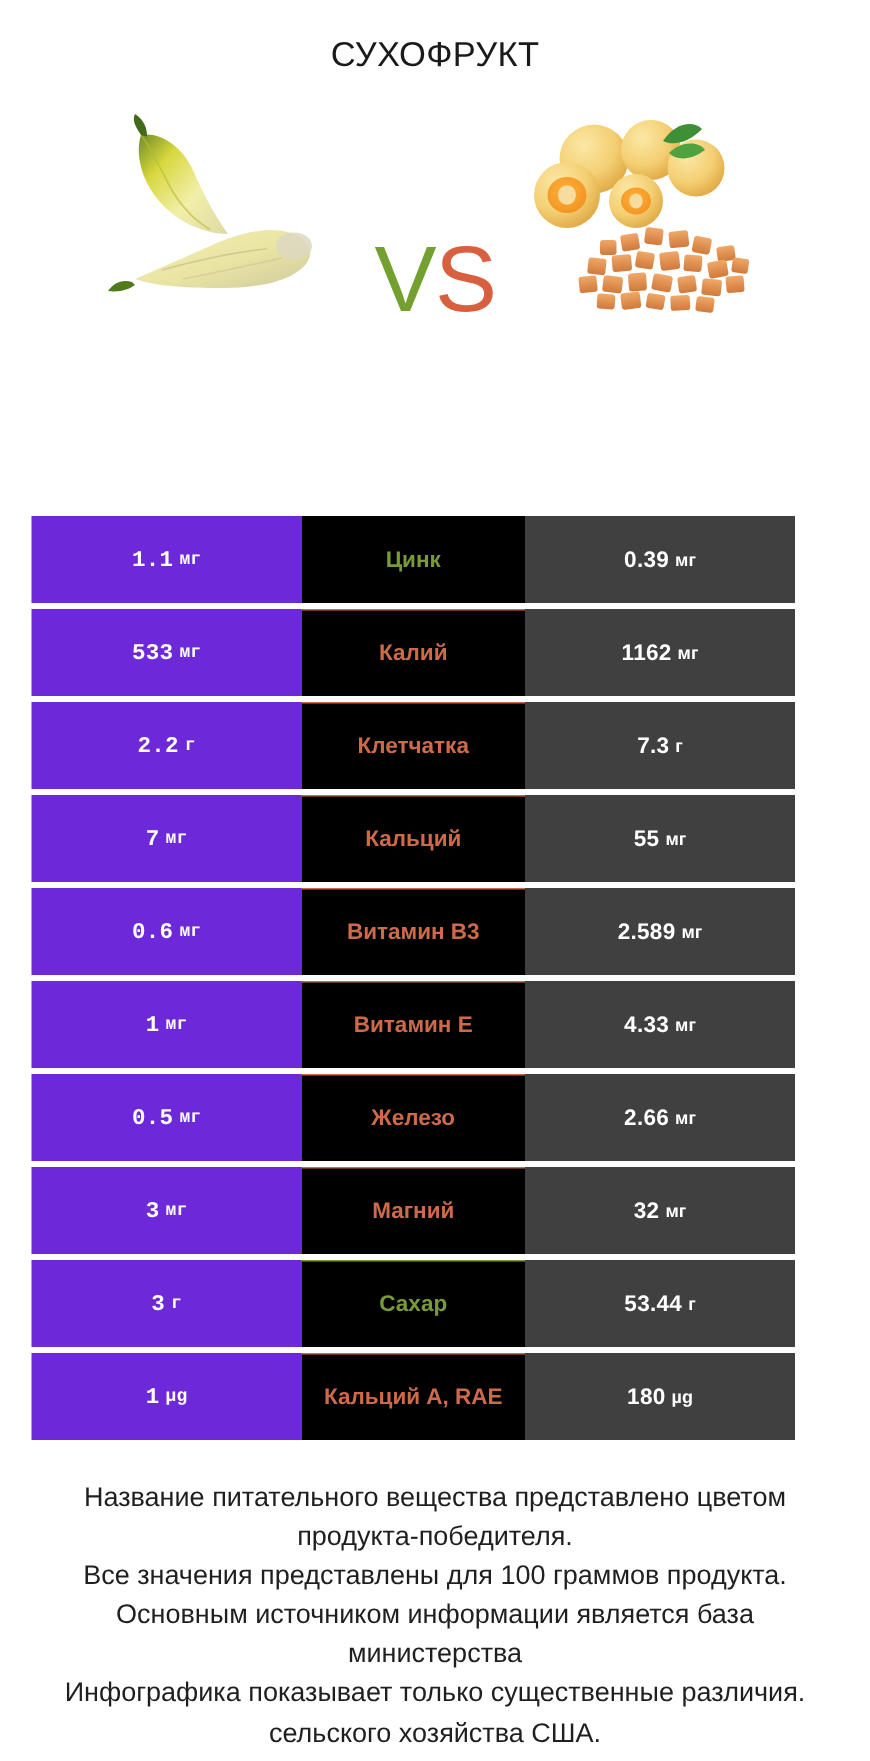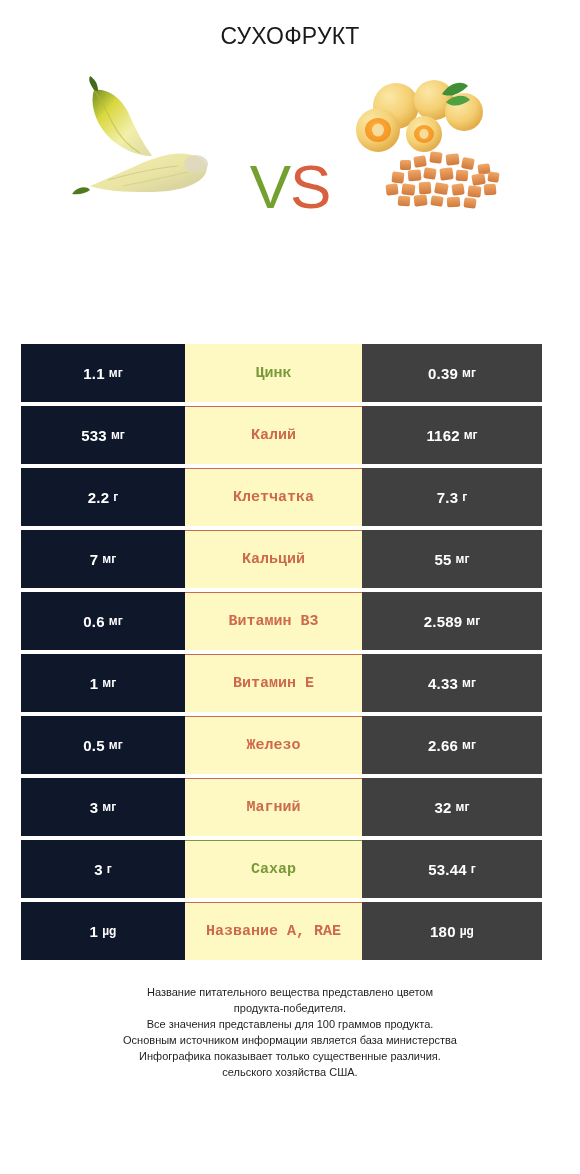--- a/index.html
+++ b/index.html
@@ -85,53 +85,53 @@
   .cell {
     height: 58px;
     display: flex;
     align-items: center;
     justify-content: center;
     font-size: 15px;
     white-space: nowrap;
   }
 
   .cell-left {
-    width: 164px;
-    background: #0f172a;
+    width: 180px;
+    background: #6d28d9;
     color: #ffffff;
+    font-family: Liberation Mono, monospace;
   }
   .cell-right {
     width: 180px;
     background: #404040;
     color: #ffffff;
   }
   .cell-mid {
-    width: 177px;
-    background: #fef9c3;
+    width: 149px;
+    background: #000000;
     font-size: 15px;
     font-weight: 700;
     border-top: 1px solid transparent;
-    font-family: Liberation Mono, monospace;
   }
   .cell-mid.win-left  { color: #7a9a3a; border-top-color: #7a9a3a; }
   .cell-mid.win-right { color: #cc6a4a; border-top-color: #cc6a4a; }
   .row:first-child .cell-mid { border-top-color: transparent; }
 
   .val-num  { font-size: 15px; font-weight: 700; letter-spacing: 0.2px; }
   .val-unit { font-size: 12px; font-weight: 700; margin-left: 4px; }
 
   
   .footer {
     position: absolute;
     left: 0;
     top: 985px;
     width: 580px;
     padding: 0 24px;
     text-align: center;
-    font-size: 11px;
+    font-size: 18px;
     line-height: 1.45;
     color: #1f1f1f;
   }
   .footer p { margin: 0; }
 </style>
 </head>
 <body>
 
 <div class="titles">
   <div class="title title-right">Сухофрукт</div>
@@ -332,21 +332,21 @@
       <div class="cell cell-right">
         <span class="val-num">53.44</span>
         <span class="val-unit">г</span>
       </div>
     </div>
     <div class="row">
       <div class="cell cell-left">
         <span class="val-num">1</span>
         <span class="val-unit">µg</span>
       </div>
-      <div class="cell cell-mid win-right">Название A, RAE</div>
+      <div class="cell cell-mid win-right">Кальций A, RAE</div>
       <div class="cell cell-right">
         <span class="val-num">180</span>
         <span class="val-unit">µg</span>
       </div>
     </div>
   </div>
 
 <div class="footer">
     <p>Название питательного вещества представлено цветом</p>
     <p>продукта-победителя.</p>

